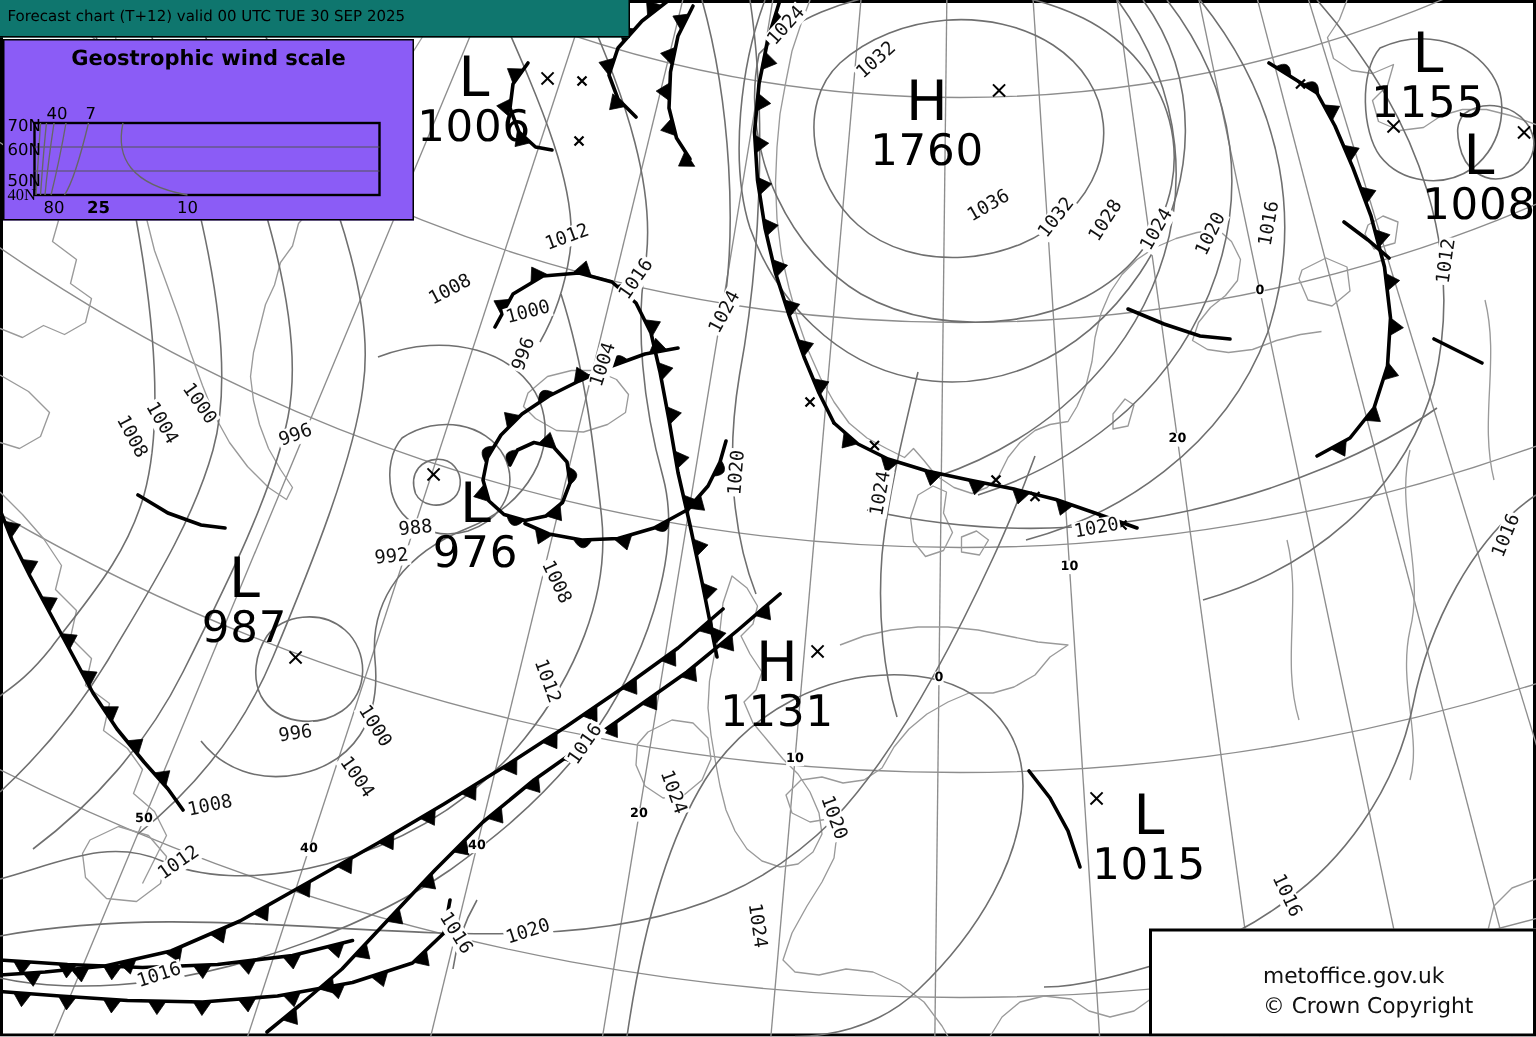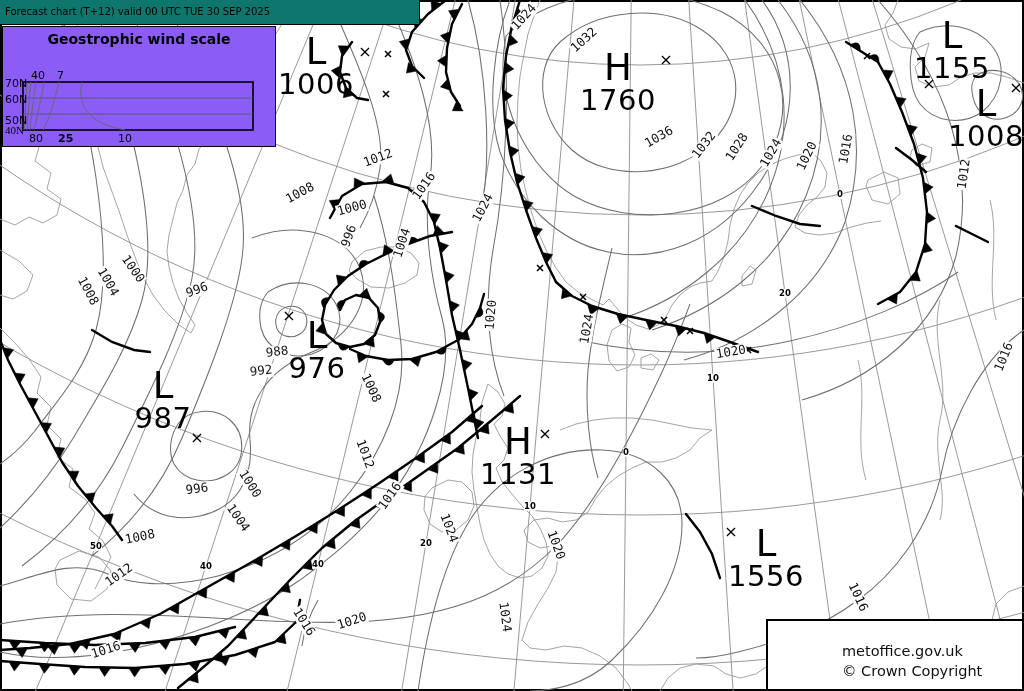--- a/index.html
+++ b/index.html
@@ -310,21 +310,21 @@
         <span class="value">987</span>
       </div>
       <span class="pc-cross" style="left: 197px; top: 438px;">×</span>
       <div class="pc" style="left: 518px; top: 424px;">
         <span class="letter">H</span>
         <span class="value">1131</span>
       </div>
       <span class="pc-cross" style="left: 545px; top: 434px;">×</span>
       <div class="pc" style="left: 766px; top: 526px;">
         <span class="letter">L</span>
-        <span class="value">1556</span>
+        <span class="value">1015</span>
       </div>
       <span class="pc-cross" style="left: 731px; top: 532px;">×</span>
       <span class="iso-label" style="left: 584px; top: 40px; transform: translate(-50%, -50%) rotate(-42deg);">1032</span>
       <span class="iso-label" style="left: 524px; top: 17px; transform: translate(-50%, -50%) rotate(-48deg);">1024</span>
       <span class="iso-label" style="left: 659px; top: 137px; transform: translate(-50%, -50%) rotate(-30deg);">1036</span>
       <span class="iso-label" style="left: 704px; top: 145px; transform: translate(-50%, -50%) rotate(-52deg);">1032</span>
       <span class="iso-label" style="left: 737px; top: 147px; transform: translate(-50%, -50%) rotate(-57deg);">1028</span>
       <span class="iso-label" style="left: 771px; top: 153px; transform: translate(-50%, -50%) rotate(-60deg);">1024</span>
       <span class="iso-label" style="left: 807px; top: 156px; transform: translate(-50%, -50%) rotate(-64deg);">1020</span>
       <span class="iso-label" style="left: 846px; top: 149px; transform: translate(-50%, -50%) rotate(-80deg);">1016</span>

